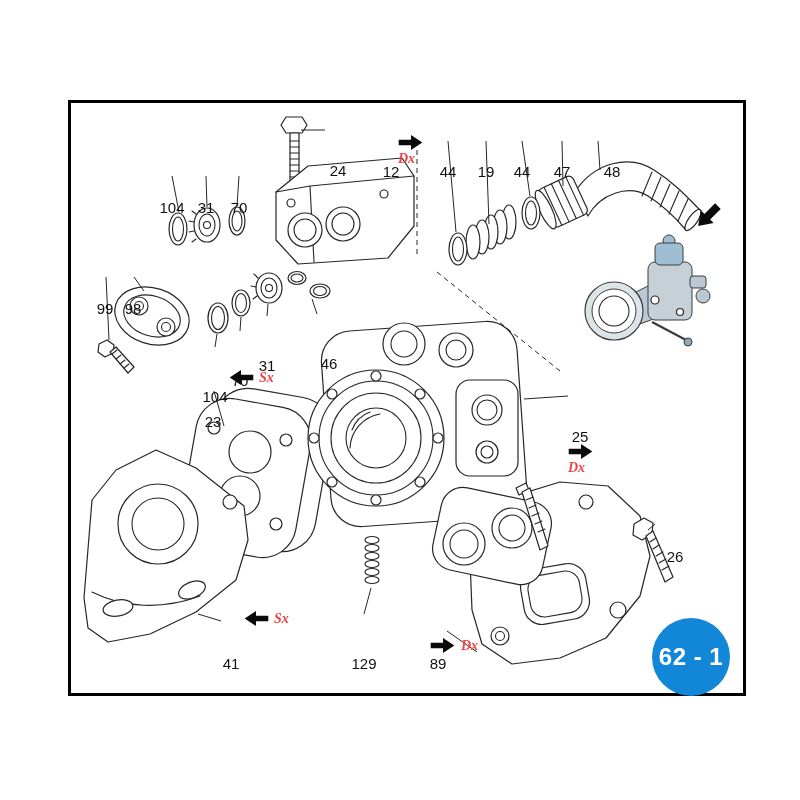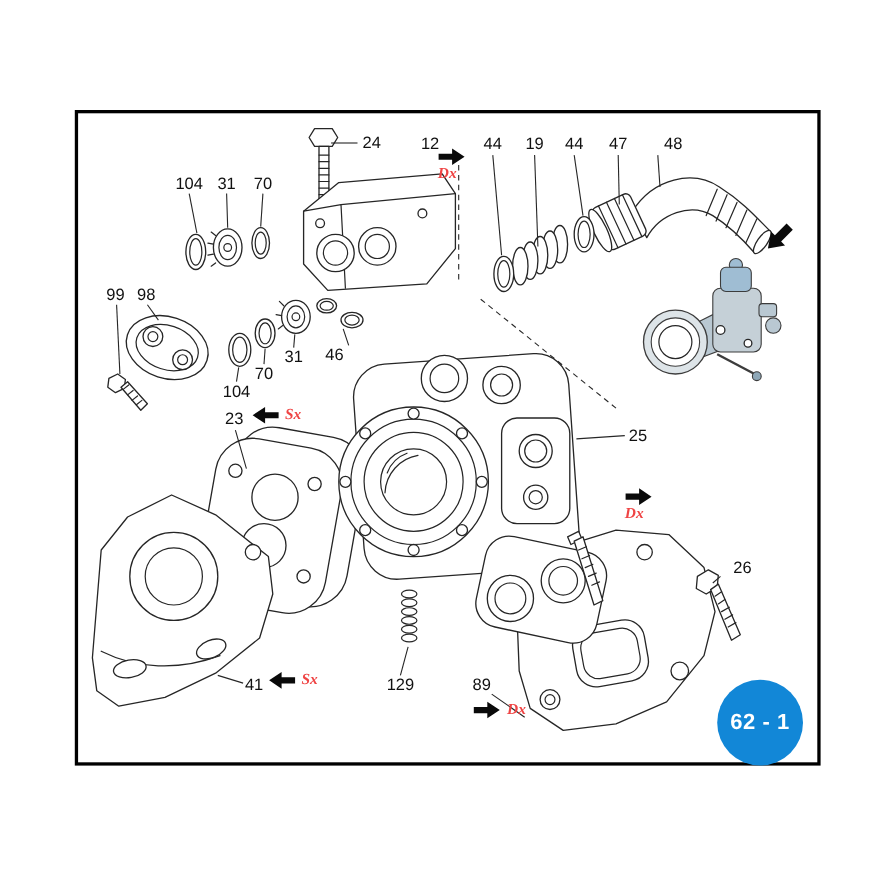--- a/index.html
+++ b/index.html
@@ -3,29 +3,29 @@
 <meta charset="utf-8">
 <style>
   html,body{margin:0;padding:0;background:#fff;}
   .page{position:relative;width:800px;height:800px;background:#fff;font-family:"Liberation Sans",sans-serif;overflow:hidden;}
   .frame{position:absolute;left:68px;top:100px;width:678px;height:596px;border:3px solid #000;box-sizing:border-box;background:#fff;}
   svg.diagram{position:absolute;left:0;top:0;}
   .pw{fill:#fff;stroke:#262626;stroke-width:1.2;stroke-linejoin:round;}
   .ln{fill:none;stroke:#262626;stroke-width:1.1;stroke-linejoin:round;stroke-linecap:round;}
   .ld{stroke:#262626;stroke-width:1;}
   .dash{stroke:#262626;stroke-width:1;stroke-dasharray:5 4;fill:none;}
-  .lbl{position:absolute;transform:translate(-50%,-50%);font-size:15px;color:#111;white-space:nowrap;}
+  .lbl{position:absolute;transform:translate(-50%,-50%);font-size:15px;color:#111;white-space:nowrap;margin-top:40px;}
   .dir{position:absolute;display:flex;}
   .dir.col{flex-direction:column;align-items:flex-start;gap:0px;}
   .dir.row{flex-direction:row;align-items:center;gap:5px;}
   .dir-text{font-family:"Liberation Serif",serif;font-style:italic;font-weight:bold;font-size:14px;color:#ef4444;}
   .dir-arrow{width:26px;height:17px;fill:#0a0a0a;}
   .dir-arrow.left{transform:scaleX(-1);}
   .badge{position:absolute;left:652px;top:618px;width:78px;height:78px;border-radius:50%;background:#1287d7;display:flex;align-items:center;justify-content:center;}
-  .badge span{color:#fff;font-weight:bold;font-size:20px;letter-spacing:0.5px;}
+  .badge span{color:#fff;font-weight:bold;font-size:24px;letter-spacing:0.5px;}
 </style>
 </head>
 <body>
 
 <div class="page">
   <div class="frame"></div>
 
   <svg class="diagram" width="800" height="800" viewBox="0 0 800 800">
 
     <g>
@@ -248,21 +248,21 @@
   <div class="lbl" style="left:562px;top:131px">47</div>
   <div class="lbl" style="left:612px;top:131px">48</div>
   <div class="lbl" style="left:172px;top:167px">104</div>
   <div class="lbl" style="left:206px;top:167px">31</div>
   <div class="lbl" style="left:239px;top:167px">70</div>
   <div class="lbl" style="left:105px;top:268px">99</div>
   <div class="lbl" style="left:133px;top:268px">98</div>
   <div class="lbl" style="left:215px;top:356px">104</div>
   <div class="lbl" style="left:240px;top:340px">70</div>
   <div class="lbl" style="left:267px;top:325px">31</div>
-  <div class="lbl" style="left:304px;top:323px">46</div>
+  <div class="lbl" style="left:329px;top:323px">46</div>
   <div class="lbl" style="left:213px;top:381px">23</div>
   <div class="lbl" style="left:580px;top:396px">25</div>
   <div class="lbl" style="left:675px;top:516px">26</div>
   <div class="lbl" style="left:231px;top:623px">41</div>
   <div class="lbl" style="left:364px;top:623px">129</div>
   <div class="lbl" style="left:438px;top:623px">89</div>
 
   <div class="dir col" style="left:398px;top:134px">
     <svg class="dir-arrow" viewBox="0 0 26 18">
         <polygon points="0,6 13,6 13,1 25,9 13,17 13,12 0,12"></polygon>

